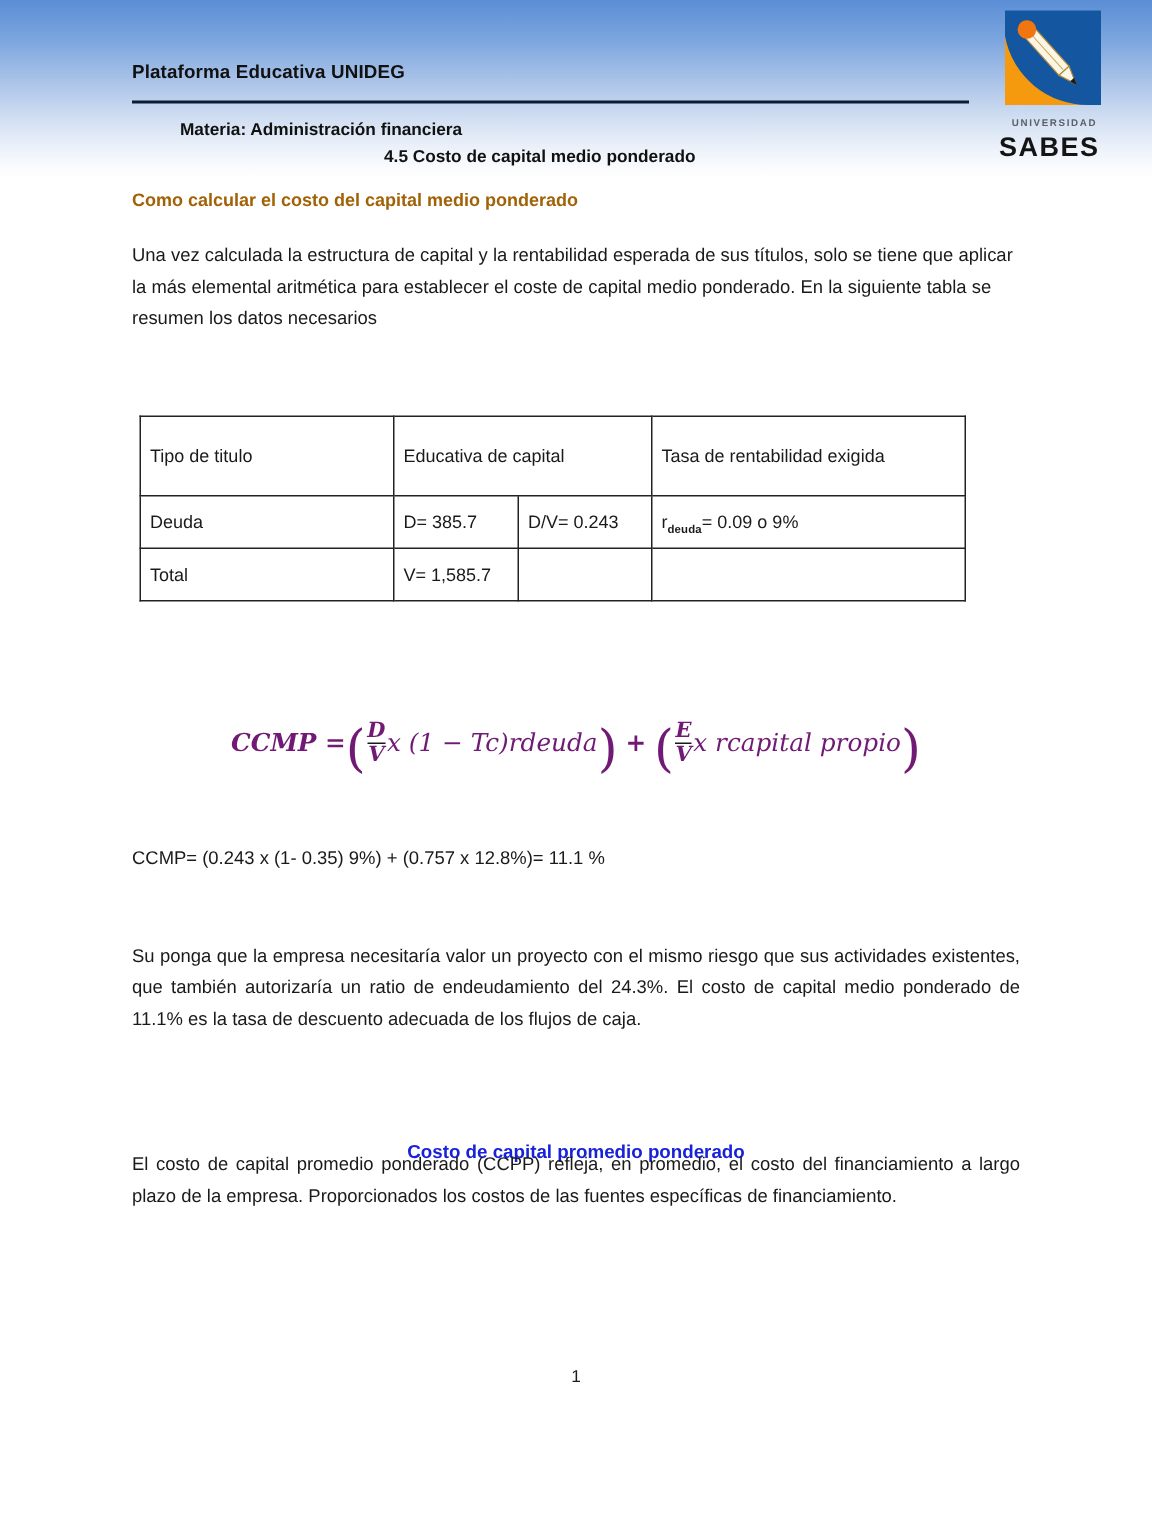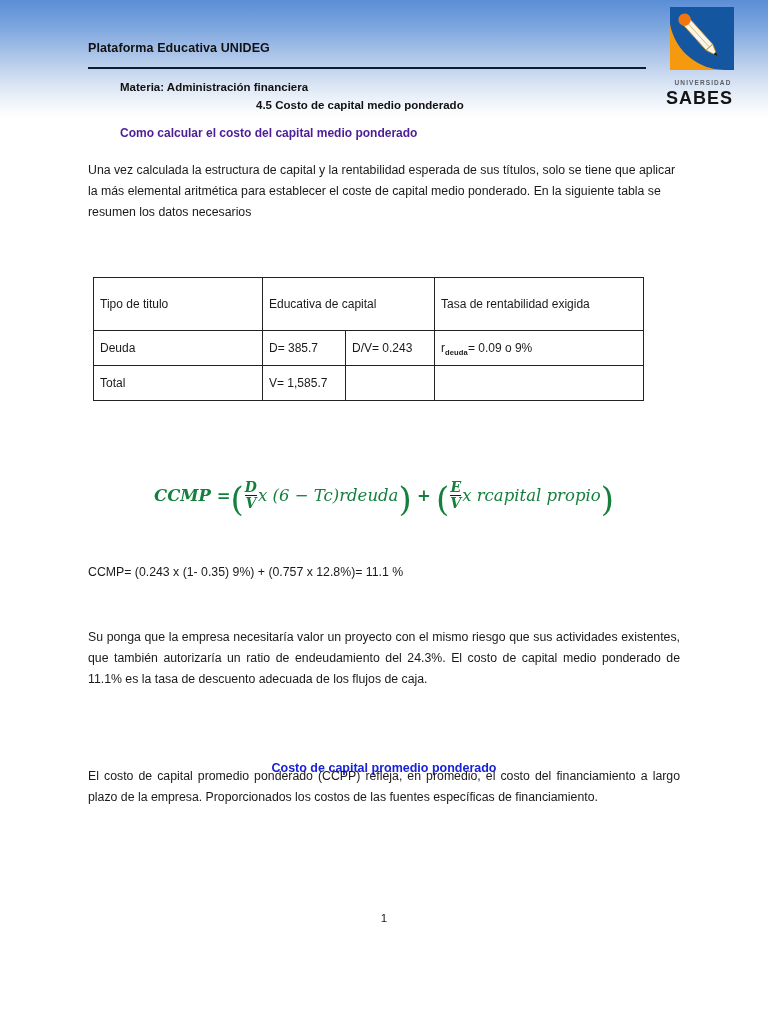--- a/index.html
+++ b/index.html
@@ -127,22 +127,21 @@
     top: 0;
     width: 768px;
     height: 1024px;
     z-index: 2;
   }
 
   .h-bold {
     position: absolute;
     font-size: 12px;
     font-weight: bold;
-    color: #4c1d95;
-    margin-left: 32px;
+    color: #a16207;
   }
 
   .para {
     position: absolute;
     font-size: 12.3px;
     line-height: 21px;
     color: #1a1a1a;
   }
   .para.justify { text-align: justify; }
 
@@ -183,21 +182,21 @@
   
   .formula {
     position: absolute;
     left: 0;
     top: 481px;
     width: 768px;
     text-align: center;
     font-family: "DejaVu Serif", serif;
     font-style: italic;
     font-size: 16.5px;
-    color: #15803d;
+    color: #701a75;
     white-space: nowrap;
   }
   .paren {
     font-style: normal;
     font-size: 34px;
     vertical-align: -10px;
     font-family: "DejaVu Serif", serif;
     line-height: 0;
   }
   .frac {
@@ -311,21 +310,21 @@
       <tr class="row-body">
         <td>Total</td>
         <td>V= 1,585.7</td>
         <td></td>
         <td></td>
       </tr>
     </tbody>
   </table>
 
   <div class="formula">
-    <span class="fbold">CCMP =</span><span class="paren">(</span><span class="frac"><span class="num">D</span><span class="den">V</span></span><span>x (6 − Tc)rdeuda</span><span class="paren">)</span> <span class="fbold">+</span> <span class="paren">(</span><span class="frac"><span class="num">E</span><span class="den">V</span></span><span>x rcapital propio</span><span class="paren">)</span>
+    <span class="fbold">CCMP =</span><span class="paren">(</span><span class="frac"><span class="num">D</span><span class="den">V</span></span><span>x (1 − Tc)rdeuda</span><span class="paren">)</span> <span class="fbold">+</span> <span class="paren">(</span><span class="frac"><span class="num">E</span><span class="den">V</span></span><span>x rcapital propio</span><span class="paren">)</span>
   </div>
 
   <div class="calc-line">CCMP= (0.243 x (1- 0.35) 9%) + (0.757 x 12.8%)= 11.1 %</div>
 
   <div class="para justify" style="left:88px; top:627px; width:592px;">Su ponga que la empresa necesitaría valor un proyecto con el mismo riesgo que sus actividades existentes, que también autorizaría un ratio de endeudamiento del 24.3%. El costo de capital medio ponderado de 11.1% es la tasa de descuento adecuada de los flujos de caja.</div>
 
   <div class="blue-heading">Costo de capital promedio ponderado</div>
 
   <div class="para justify" style="left:88px; top:766px; width:592px;">El costo de capital promedio ponderado (CCPP) refleja, en promedio, el costo del financiamiento a largo plazo de la empresa. Proporcionados los costos de las fuentes específicas de financiamiento.</div>
 

